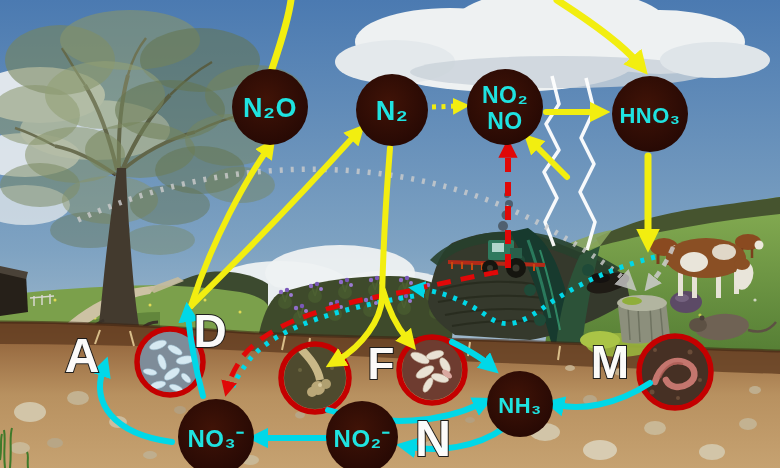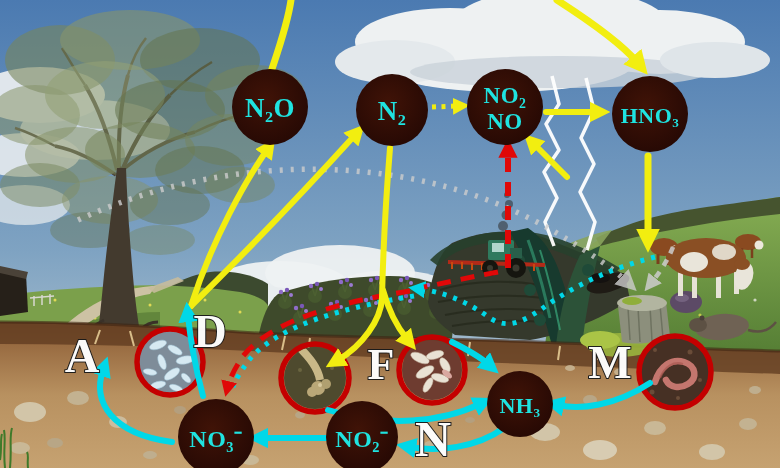--- a/index.html
+++ b/index.html
@@ -1,17 +1,17 @@
 <!DOCTYPE html>
 <html><head>
 <meta charset="utf-8">
 <style>
   html,body{margin:0;padding:0;background:#222;}
   .stage{position:relative;width:780px;height:468px;overflow:hidden;
-         font-family:Liberation Serif, serif;}
+         font-family:Liberation Sans, sans-serif;}
   svg{display:block}
   .arrow{fill:none;stroke-linecap:round;stroke-linejoin:round}
   .w45{stroke-width:4.5}.w5{stroke-width:5}.w55{stroke-width:5.5}
   .w6{stroke-width:6}.w7{stroke-width:7}
   .dotY{stroke-dasharray:4 5.5;stroke-linecap:butt}
   .dashR{stroke-dasharray:14 10;stroke-linecap:butt}
   .dotC{stroke-dasharray:4 7;stroke-linecap:butt}
   .dotG{stroke-dasharray:3 8;stroke-linecap:butt;opacity:.8}
   .dashG{stroke-dasharray:7 7;stroke-linecap:butt;opacity:.85}
   .nodelbl{font-weight:bold;text-anchor:middle;letter-spacing:.5px}

